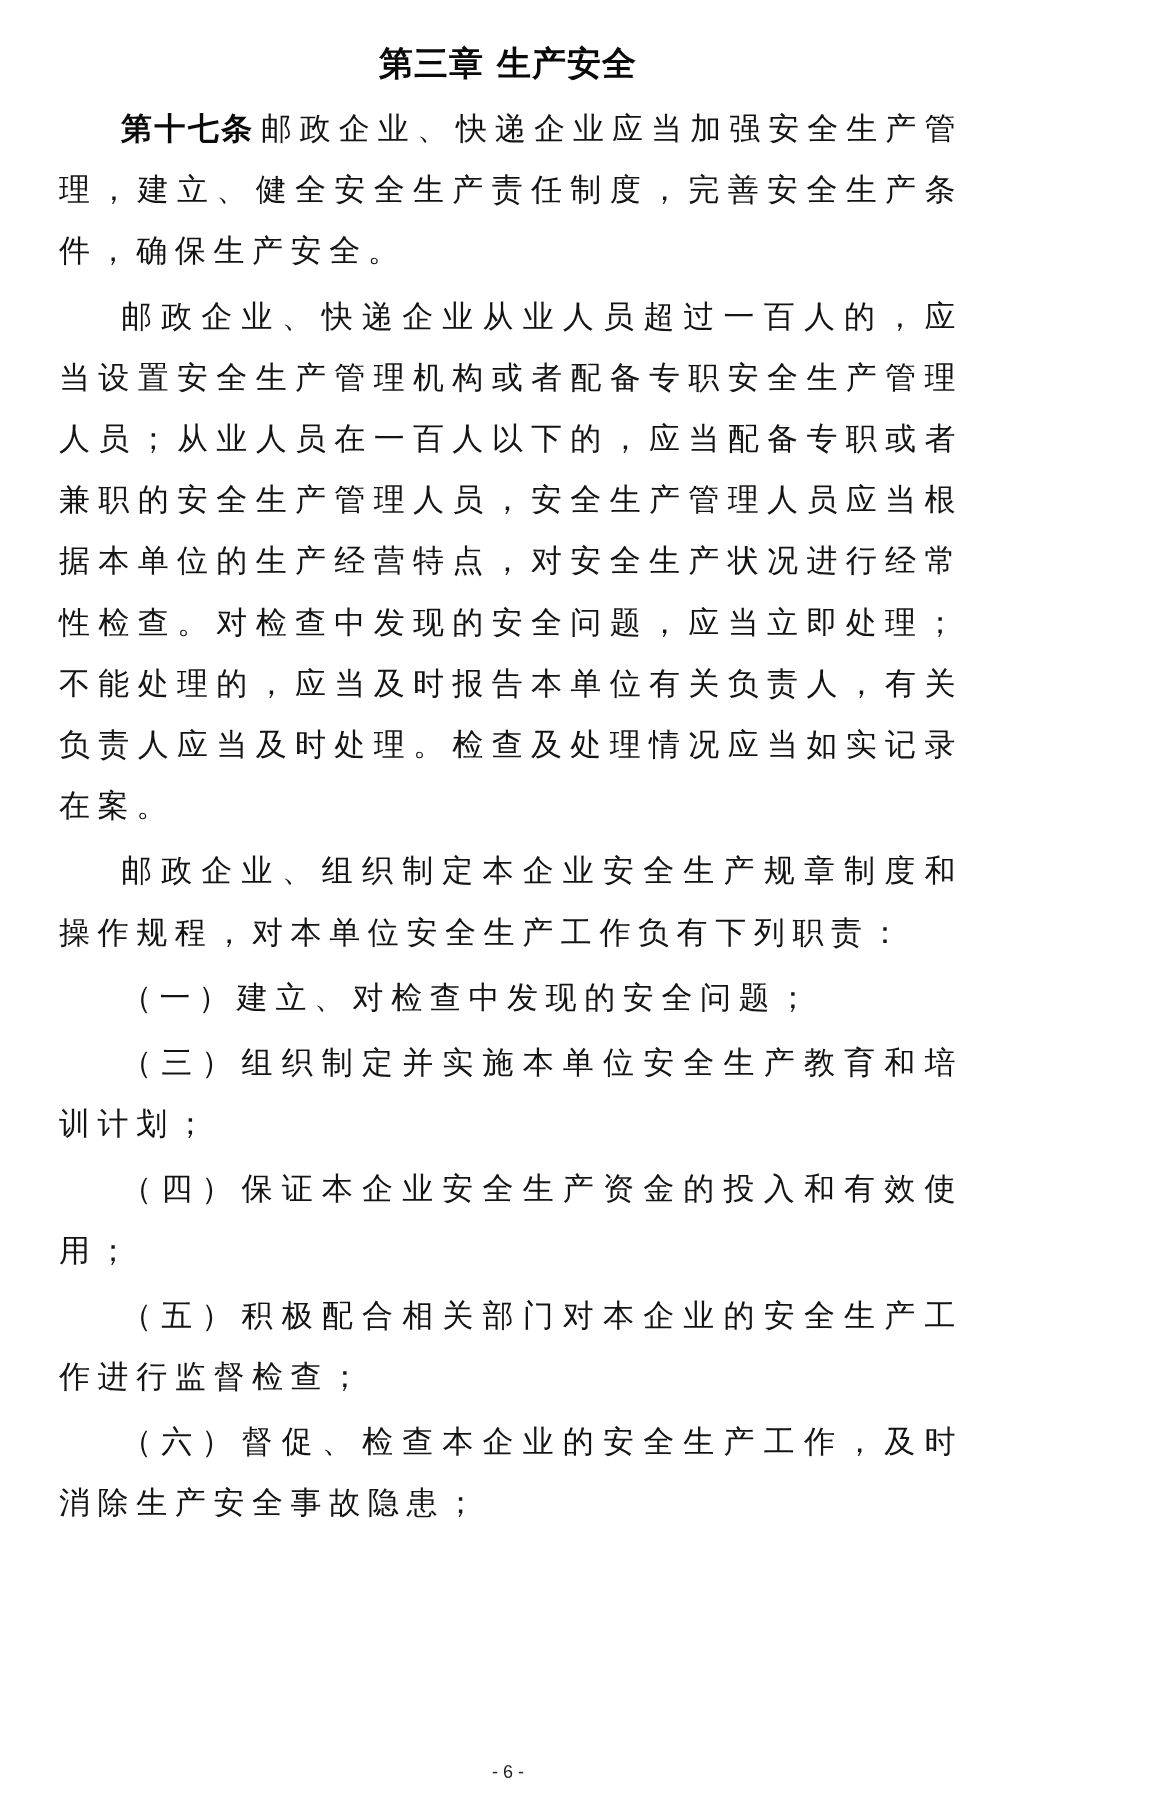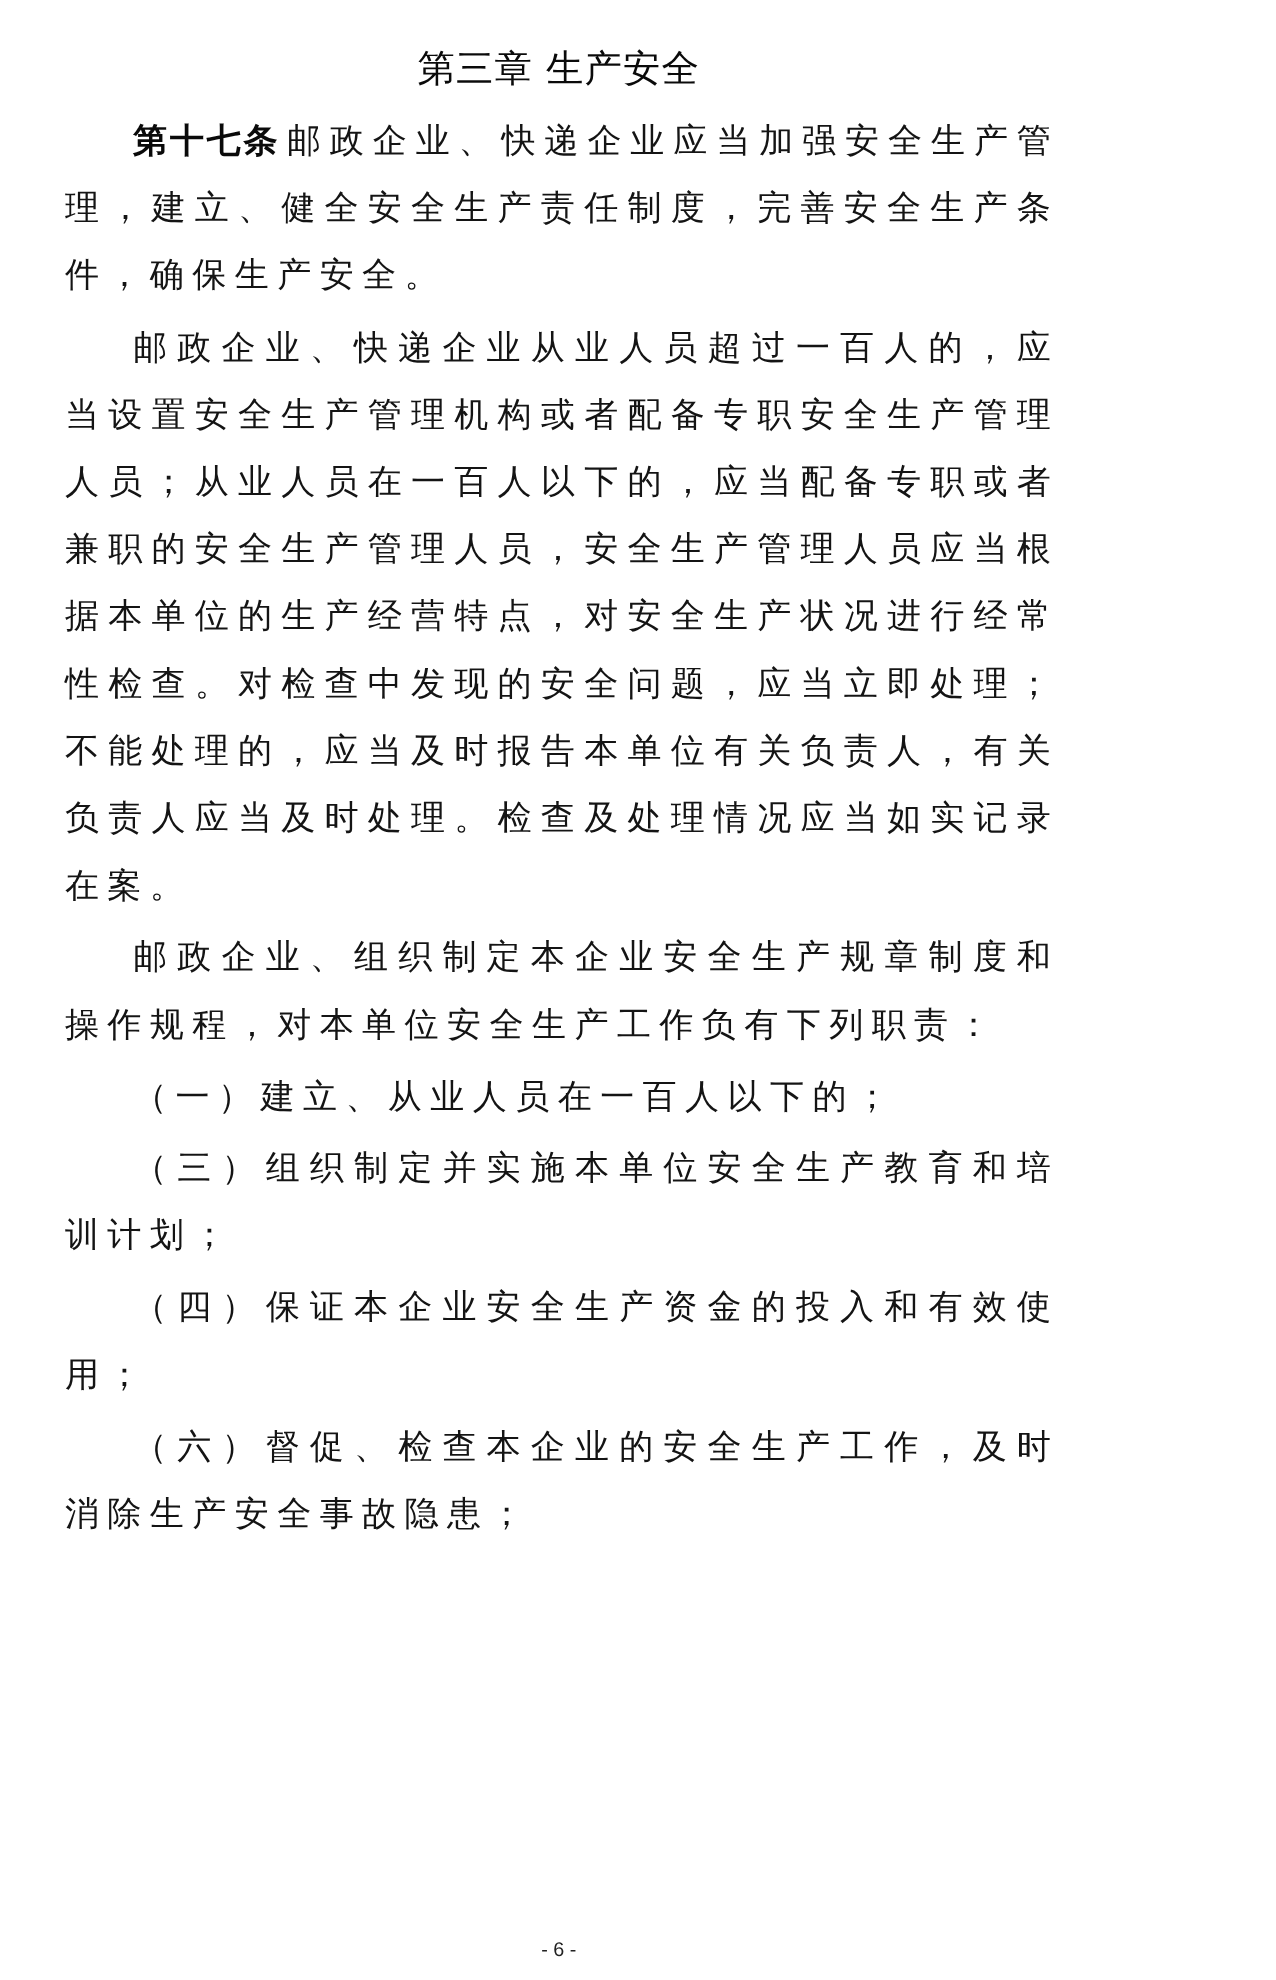--- a/index.html
+++ b/index.html
@@ -22,21 +22,21 @@
       width: 1160px;
       height: 1800px;
     }
     .chapter-title {
       position: absolute;
       top: 38px;
       left: 0;
       width: 1016px;
       text-align: center;
       font-family: "DejaVu Sans", "Liberation Sans", sans-serif;
-      font-weight: normal;
+      font-weight: bold;
       font-size: 34px;
       line-height: 50px;
       letter-spacing: 1px;
       color: #0a0a0a;
     }
     .body-text {
       position: absolute;
       left: 55px;
       top: 94px;
       width: 912px;
@@ -74,20 +74,21 @@
 </head>
 <body>
 
 <div class="page">
   <div class="chapter-title">第三章  生产安全</div>
 
   <div class="body-text">
     <p class="para"><span class="article-no">第十七条</span><span>邮政企业、快递企业应当加强安全生产管理，建立、健全安全生产责任制度，完善安全生产条件，确保生产安全。</span></p>
     <p class="para"><span>邮政企业、快递企业从业人员超过一百人的，应当设置安全生产管理机构或者配备专职安全生产管理人员；从业人员在一百人以下的，应当配备专职或者兼职的安全生产管理人员，安全生产管理人员应当根据本单位的生产经营特点，对安全生产状况进行经常性检查。对检查中发现的安全问题，应当立即处理；不能处理的，应当及时报告本单位有关负责人，有关负责人应当及时处理。检查及处理情况应当如实记录在案。</span></p>
     <p class="para"><span>邮政企业、组织制定本企业安全生产规章制度和操作规程，对本单位安全生产工作负有下列职责：</span></p>
-    <p class="para"><span>（一）建立、从业人员在一百人以下的；</span></p>
+    <p class="para"><span>（一）建立、对检查中发现的安全问题；</span></p>
     <p class="para"><span>（三）组织制定并实施本单位安全生产教育和培训计划；</span></p>
     <p class="para"><span>（四）保证本企业安全生产资金的投入和有效使用；</span></p>
+    <p class="para"><span>（五）积极配合相关部门对本企业的安全生产工作进行监督检查；</span></p>
     <p class="para"><span>（六）督促、检查本企业的安全生产工作，及时消除生产安全事故隐患；</span></p>
   </div>
 
   <div class="page-number">- 6 -</div>
 </div>
 
 </body></html>

